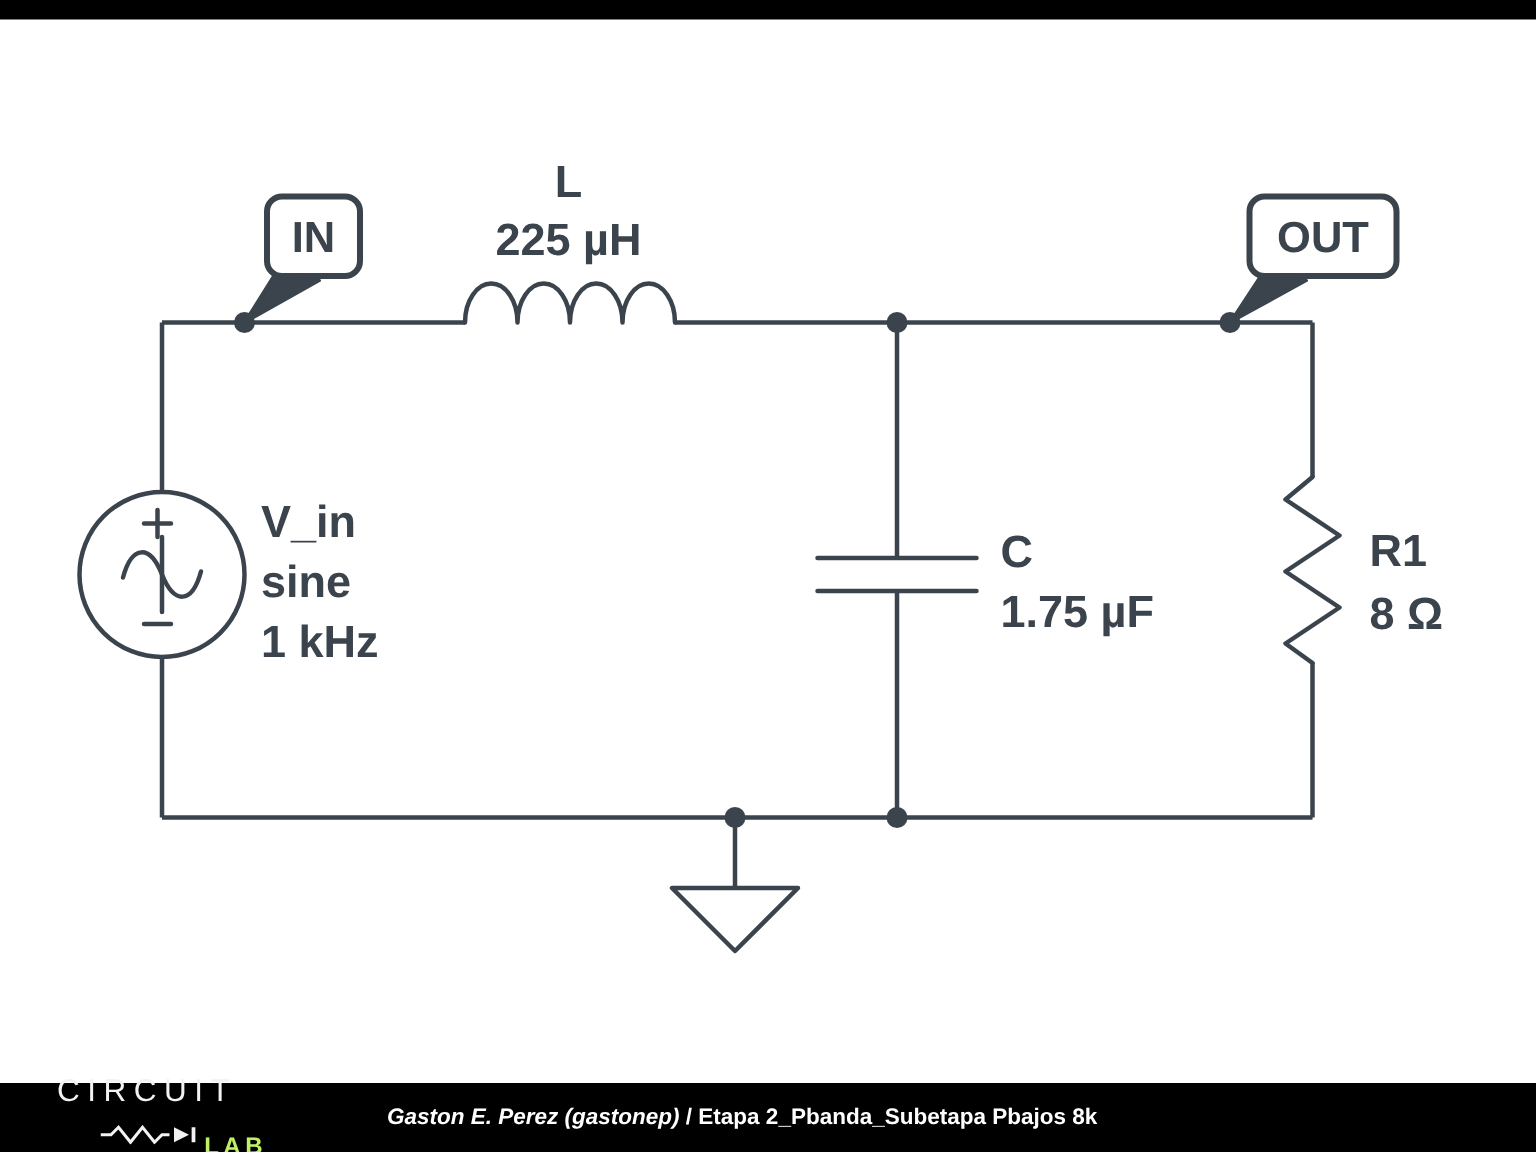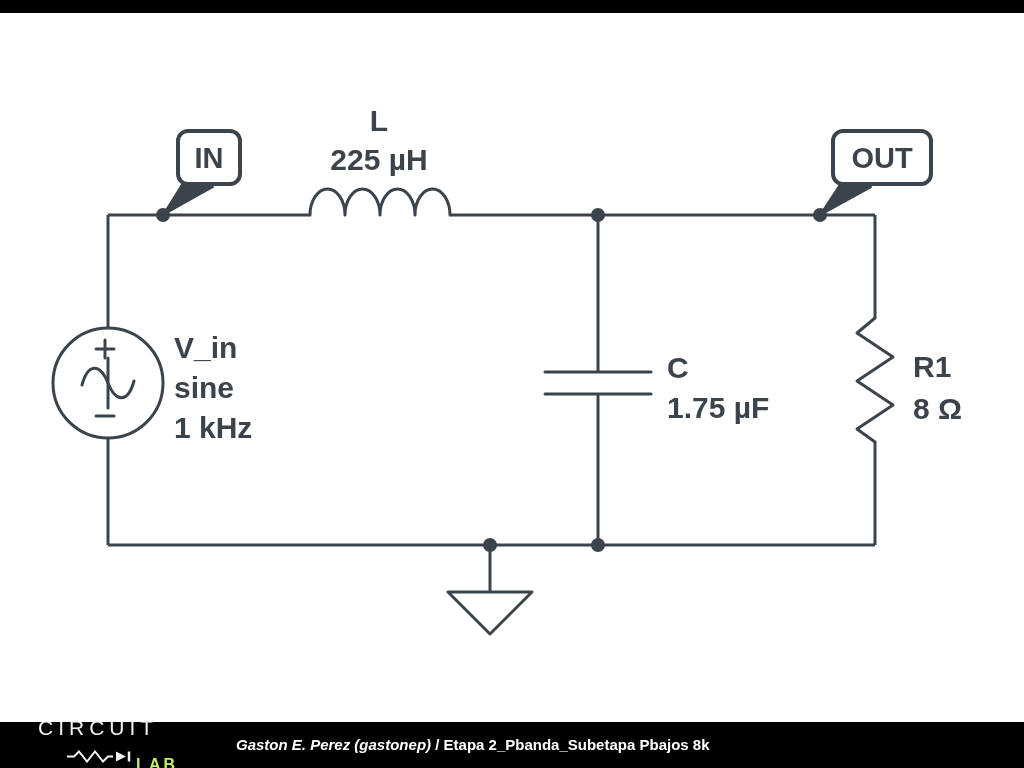--- a/index.html
+++ b/index.html
@@ -13,21 +13,21 @@
   .sym{stroke:#3b444c;stroke-width:3;fill:none;stroke-linecap:round;stroke-linejoin:round;}
   .sym-fillwhite{stroke:#3b444c;stroke-width:3;fill:#ffffff;stroke-linejoin:round;}
   .dot{fill:#3b444c;stroke:none;}
   .flag-box{fill:#ffffff;stroke:#3b444c;stroke-width:4;}
   .flag-tail{fill:#3b444c;stroke:#3b444c;stroke-width:2;stroke-linejoin:round;}
   .lbl{fill:#3b444c;font-weight:bold;font-size:30px;font-family:"Liberation Sans",sans-serif;}
   .flag-lbl{fill:#3b444c;font-weight:bold;font-size:29px;font-family:"Liberation Sans",sans-serif;text-anchor:middle;}
 
   
   .footer{position:absolute;left:0;bottom:0;width:100%;height:46px;background:#000;color:#fff;
-          display:flex;align-items:center;box-sizing:border-box;padding-left:38px;}
+          display:flex;align-items:center;box-sizing:border-box;padding-left:38px;gap:22px;}
   .logo{display:flex;flex-direction:column;line-height:1;margin-right:42px;min-width:140px;}
   .logo-top{font-size:21px;letter-spacing:5px;color:#f2f2f2;font-weight:400;}
   .logo-bottom{display:flex;align-items:center;justify-content:flex-end;margin-top:2px;gap:3px;}
   .logo-lab{font-size:16px;font-weight:bold;letter-spacing:3px;color:#bef264;margin-top:17px;}
   .meta{display:flex;flex-direction:column;justify-content:flex-end;font-size:15px;font-weight:bold;line-height:1.3;margin-left:16px;}
   .meta .line1 span{white-space:pre;}
   .meta .author{font-style:italic;}
 </style>
 </head>
 <body>

